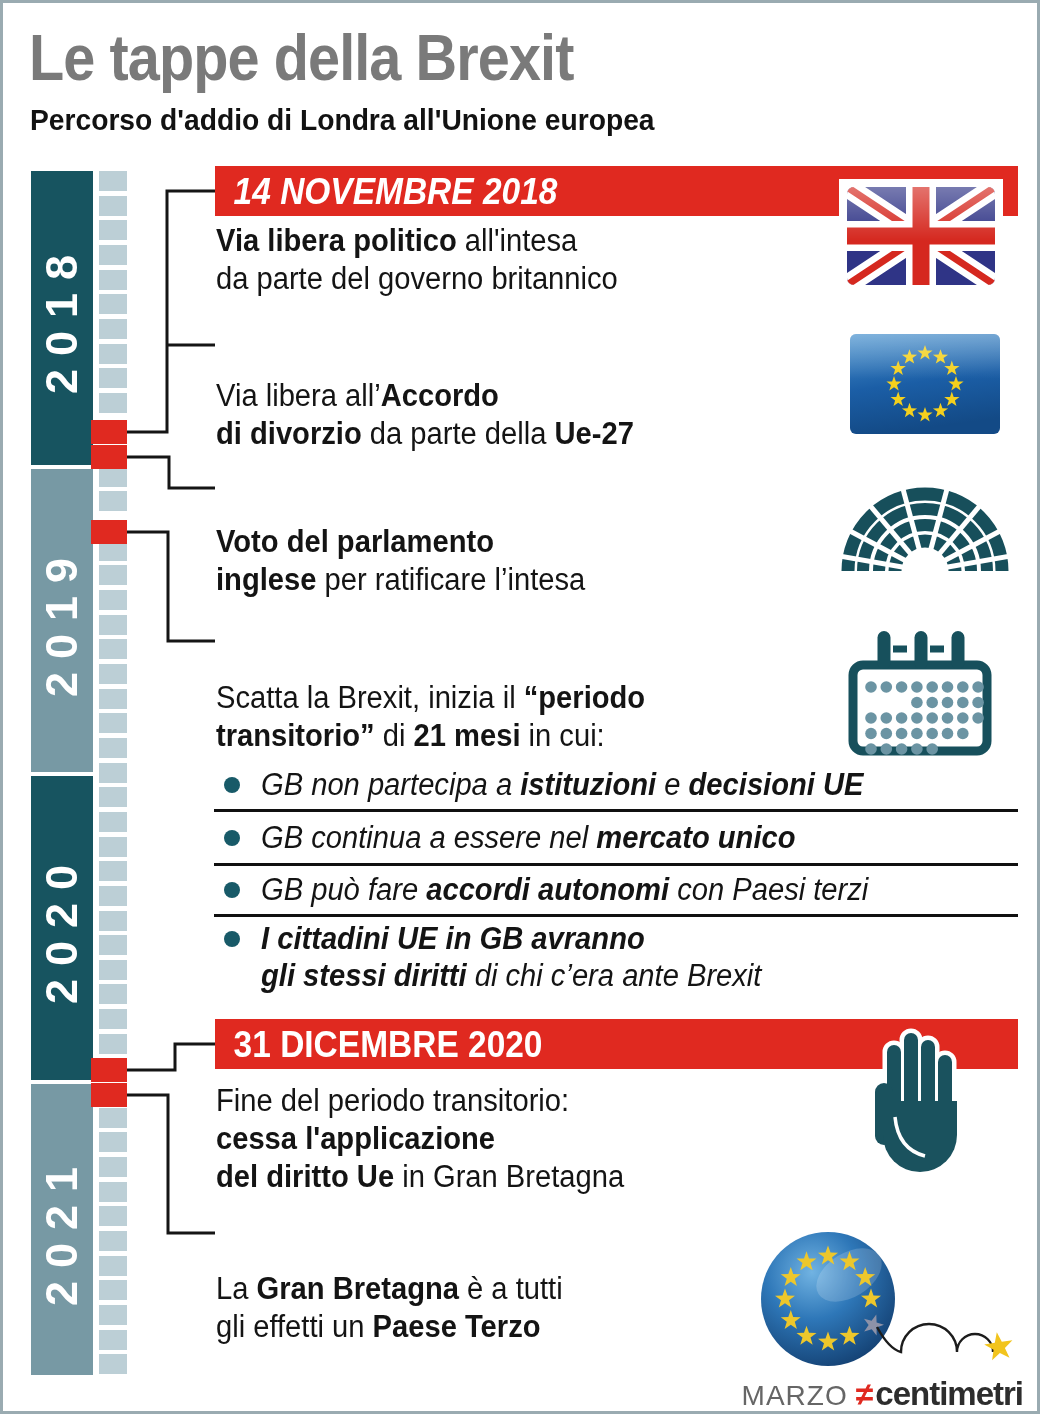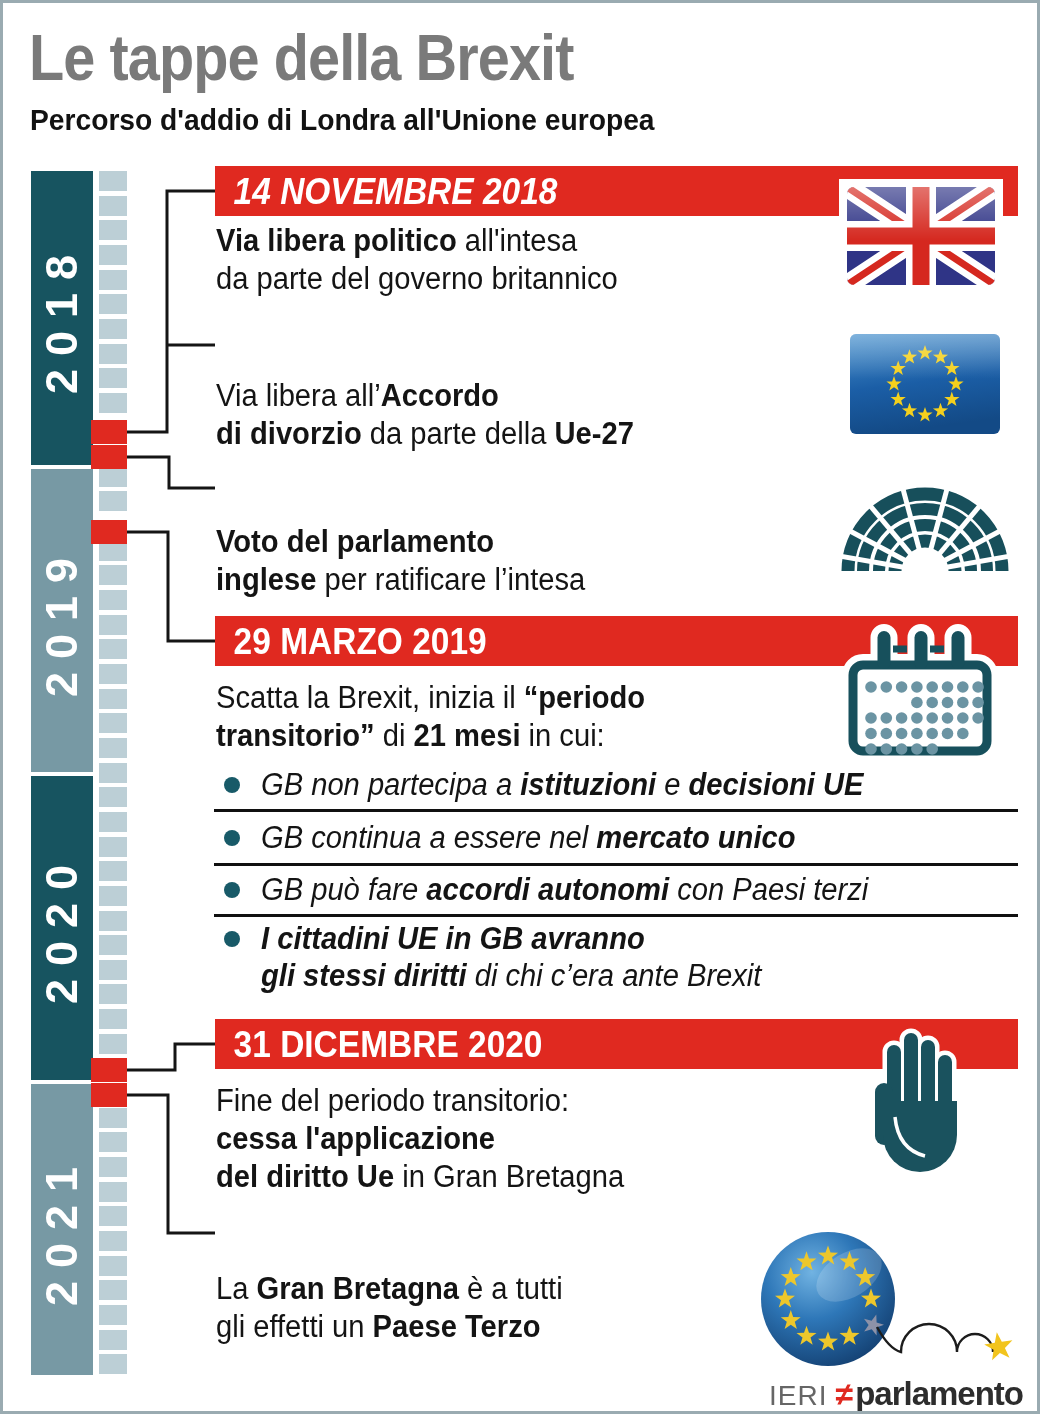--- a/index.html
+++ b/index.html
@@ -136,23 +136,20 @@
   <div class="evt-body" style="top:374px;">
       <div><span>Via libera all’</span><b>Accordo</b></div>
       <div><b>di divorzio </b><span>da parte della </span><b>Ue-27</b></div>
     </div>
 
   <div class="evt-body" style="top:520px;">
       <div><b>Voto del parlamento</b></div>
       <div><b>inglese </b><span>per ratificare l’intesa</span></div>
     </div>
 
-  <div class="date-bar" style="top:613px;">
-      <span>29 MARZO 2019</span>
-    </div>
   <div class="evt-body" style="top:676px;">
       <div><span>Scatta la Brexit, inizia il </span><b>“periodo</b></div>
       <div><b>transitorio” </b><span>di </span><b>21 mesi</b><span> in cui:</span></div>
     </div>
 
   <div class="date-bar" style="top:1016px;">
       <span>31 DICEMBRE 2020</span>
     </div>
   <div class="evt-body" style="top:1079px;">
       <div><span>Fine del periodo transitorio:</span></div>
@@ -362,16 +359,16 @@
         <polygon points="29.8,38.0 32.2,45.1 39.7,45.3 33.8,49.8 35.9,57.0 29.8,52.7 23.6,57.0 25.8,49.8 19.8,45.3 27.3,45.1" fill="#edc72c"></polygon>
         <polygon points="45.5,22.3 48.0,29.4 55.5,29.5 49.5,34.1 51.7,41.3 45.5,37.0 39.3,41.3 41.5,34.1 35.5,29.5 43.0,29.4" fill="#edc72c"></polygon>
       </g>
     <path d="M116,98 Q128,120 140,123 A28,28 0 0 1 196,123 A18,18 0 0 1 232,123" fill="none" stroke="#1c1c1c" stroke-width="2.4"></path>
     <g id="bounce-star">
         <polygon points="235.8,103.2 240.8,112.7 251.4,111.3 243.9,119.0 248.5,128.7 238.9,123.9 231.1,131.3 232.6,120.7 223.2,115.5 233.8,113.7" fill="#f2c41d"></polygon>
       </g>
   </svg>
 
   <div class="footer">
-    <span class="ansa">IERI</span><span class="sym">≠</span><span class="brand">parlamento</span>
+    <span class="ansa">MARZO</span><span class="sym">≠</span><span class="brand">centimetri</span>
   </div>
 
 </div>
 
 </body></html>

